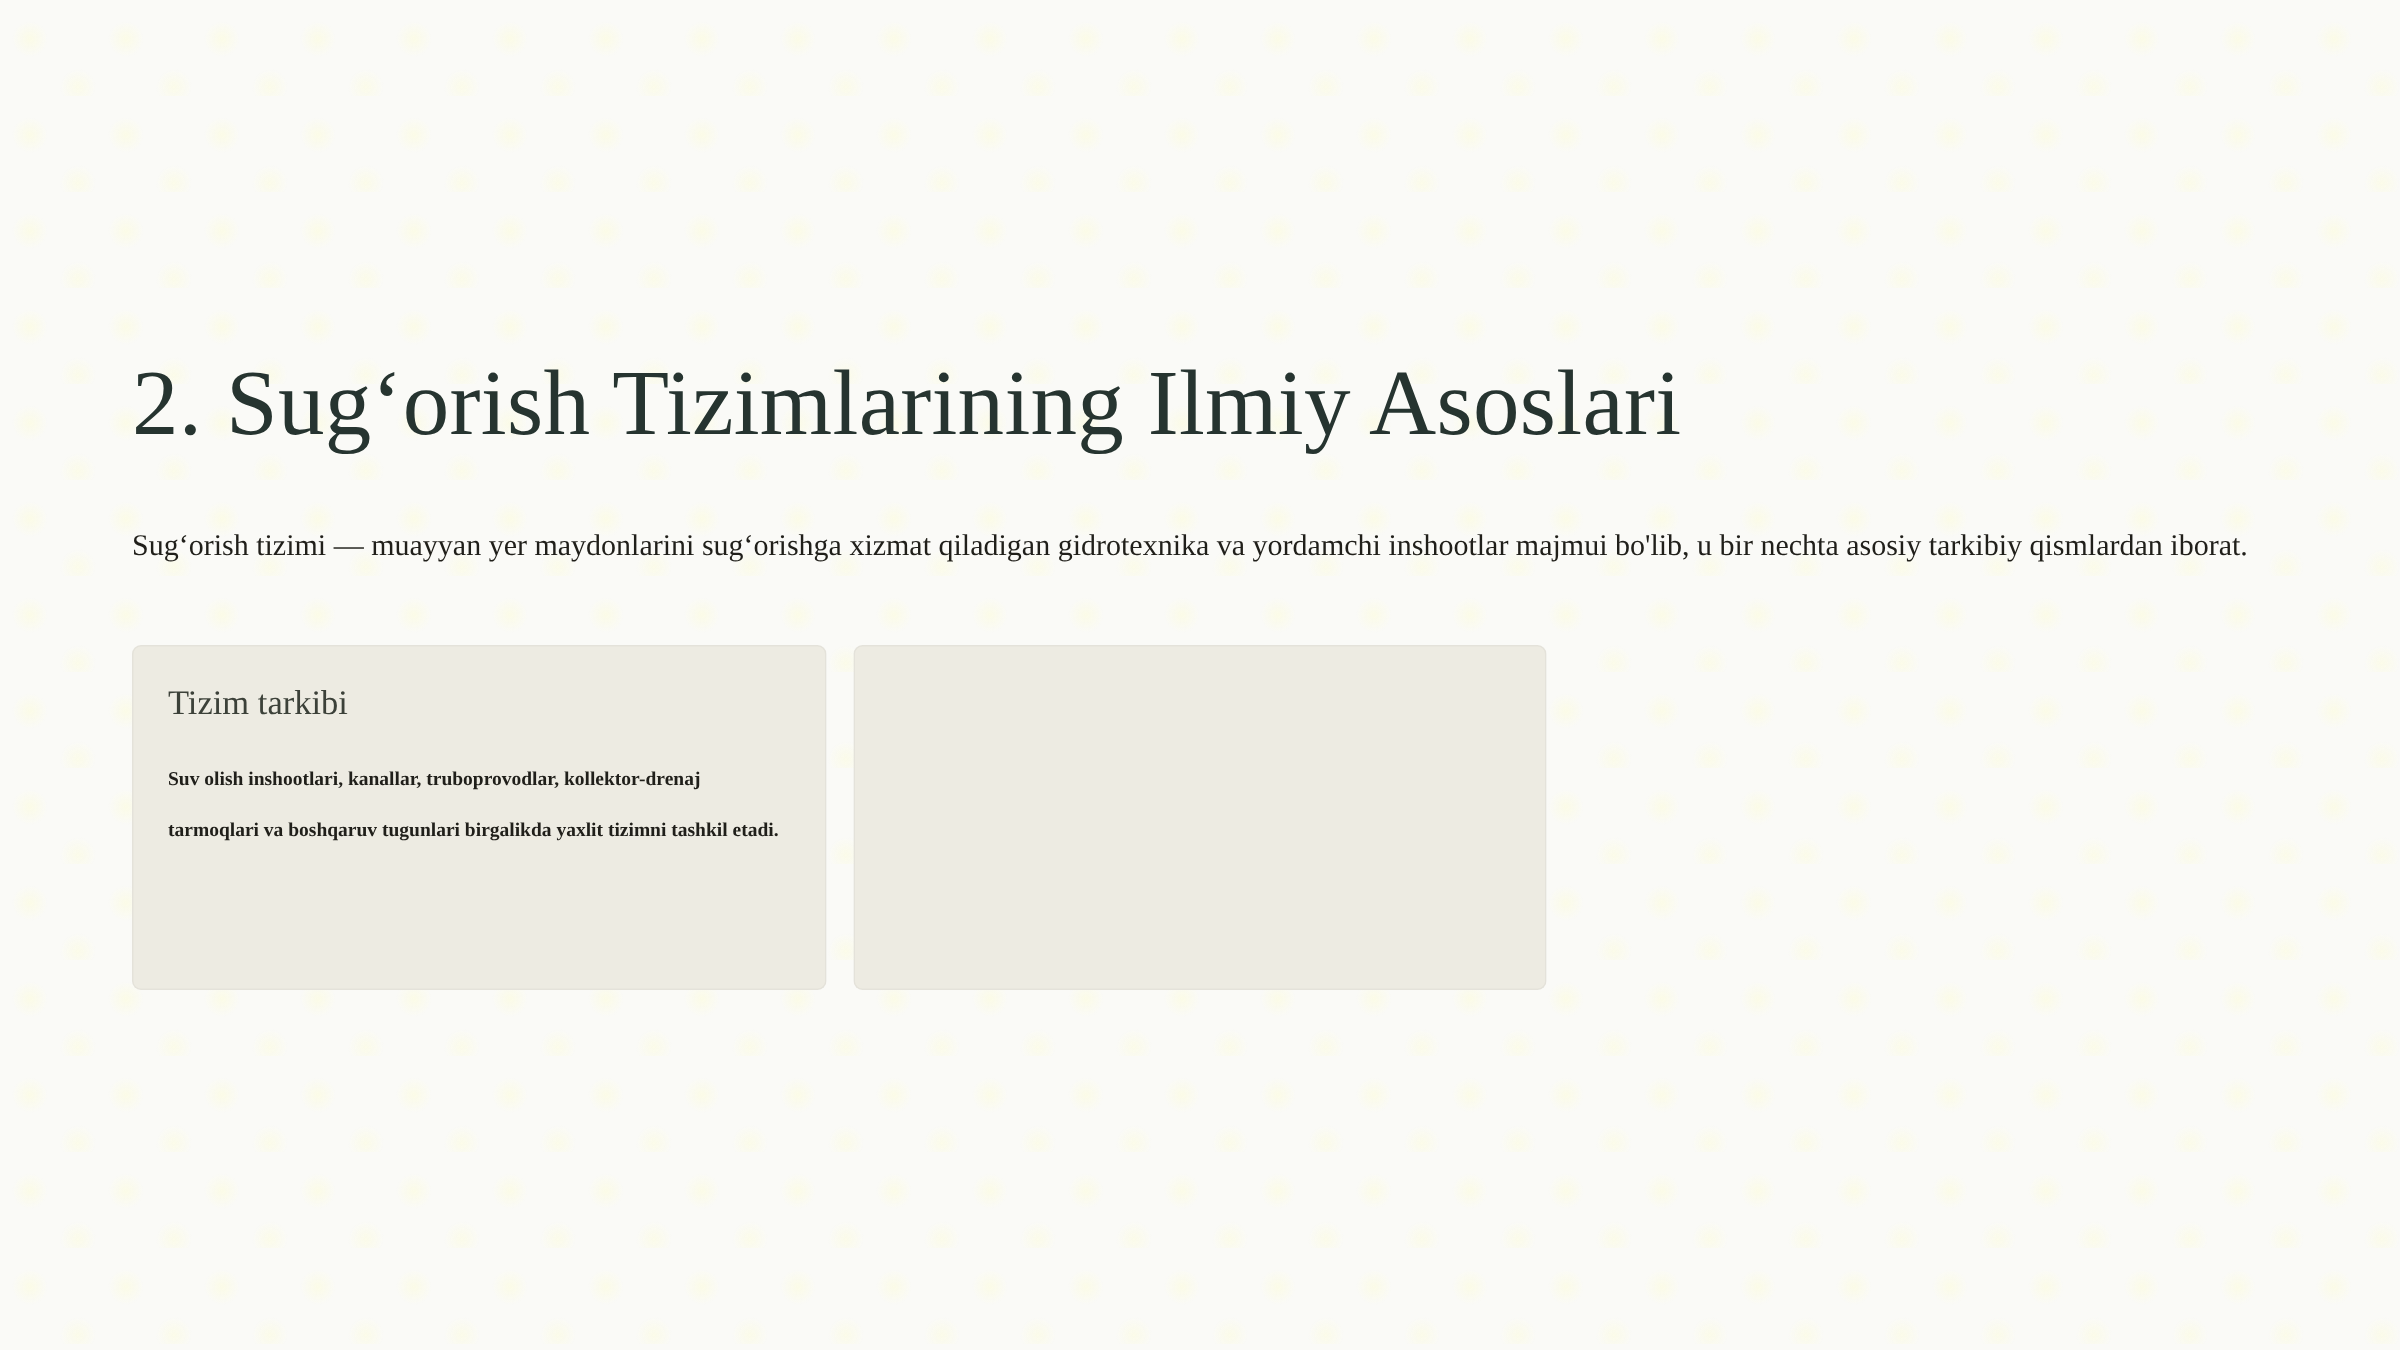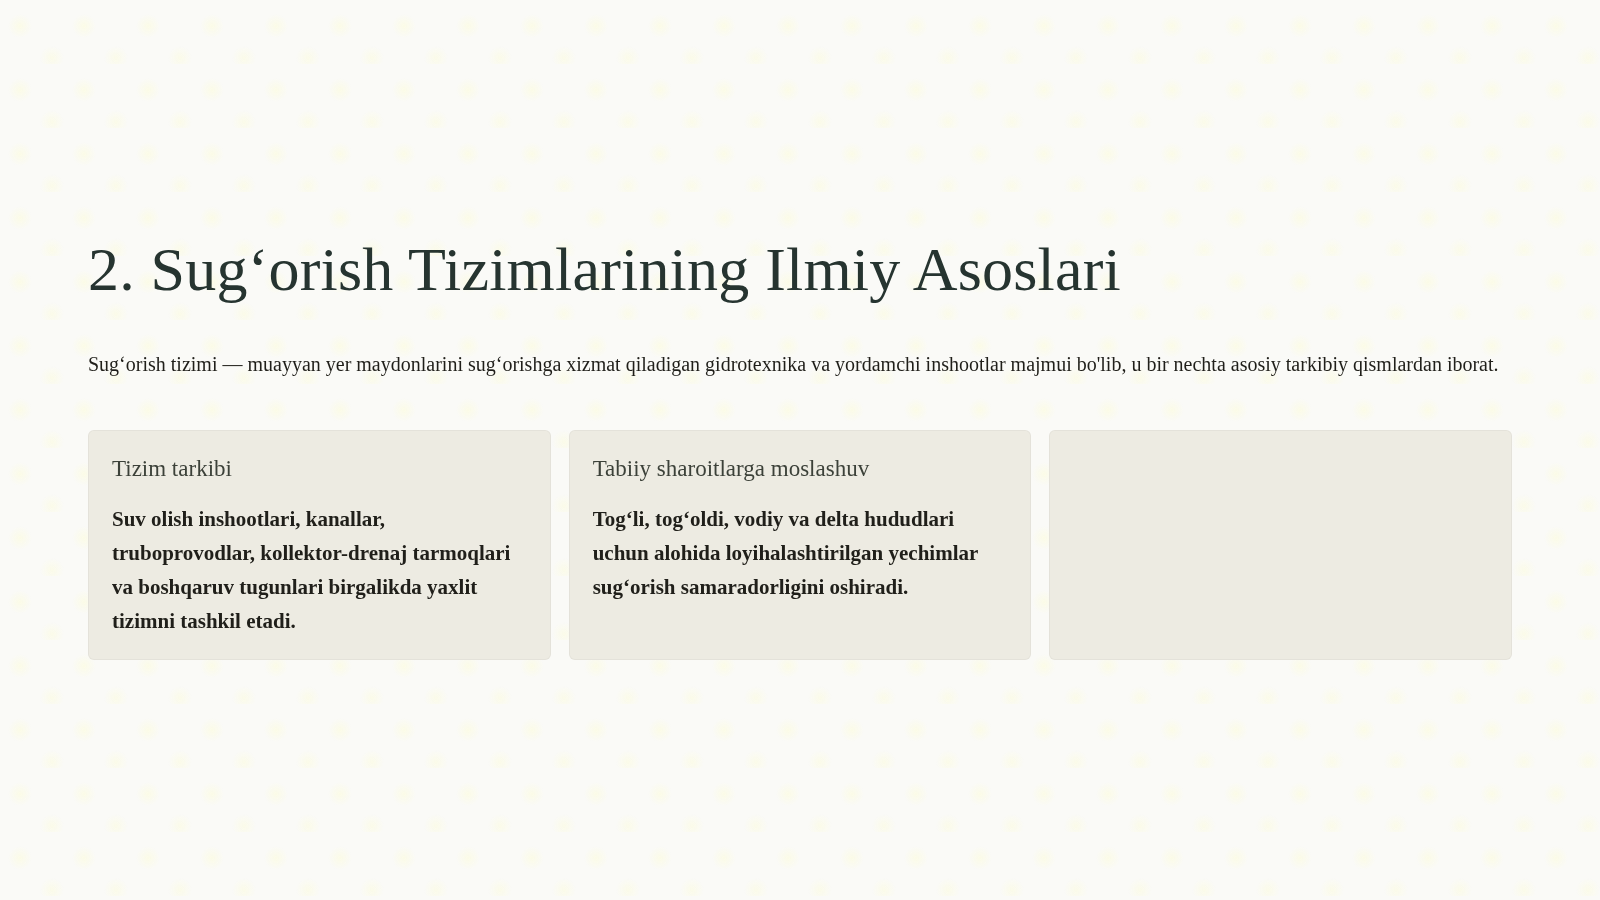--- a/index.html
+++ b/index.html
@@ -68,21 +68,21 @@
   }
   .card-heading {
     margin: 0;
     font-size: 23px;
     line-height: 30px;
     font-weight: 400;
     color: #3c4139;
   }
   .card-body {
     margin: 18px 0 0 0;
-    font-size: 21px;
+    font-size: 13px;
     line-height: 34px;
     font-weight: 700;
     color: #201f1a;
   }
 </style>
 </head>
 <body>
 
 <div class="slide">
   <div class="content">
@@ -91,23 +91,19 @@
 
     <p class="intro">Sugʻorish tizimi — muayyan yer maydonlarini sugʻorishga xizmat qiladigan gidrotexnika va yordamchi inshootlar majmui bo'lib, u bir nechta asosiy tarkibiy qismlardan iborat.</p>
 
     <div class="cards">
 
       <div class="card">
         <h2 class="card-heading">Tizim tarkibi</h2>
         <p class="card-body">Suv olish inshootlari, kanallar, truboprovodlar, kollektor-drenaj tarmoqlari va boshqaruv tugunlari birgalikda yaxlit tizimni tashkil etadi.</p>
       </div>
 
-      <div class="card">
-        <h2 class="card-heading">Tabiiy sharoitlarga moslashuv</h2>
-        <p class="card-body">Togʻli, togʻoldi, vodiy va delta hududlari uchun alohida loyihalashtirilgan yechimlar sugʻorish samaradorligini oshiradi.</p>
-      </div>
 
       <div class="card">
       </div>
 
     </div>
   </div>
 </div>
 
 </body></html>

